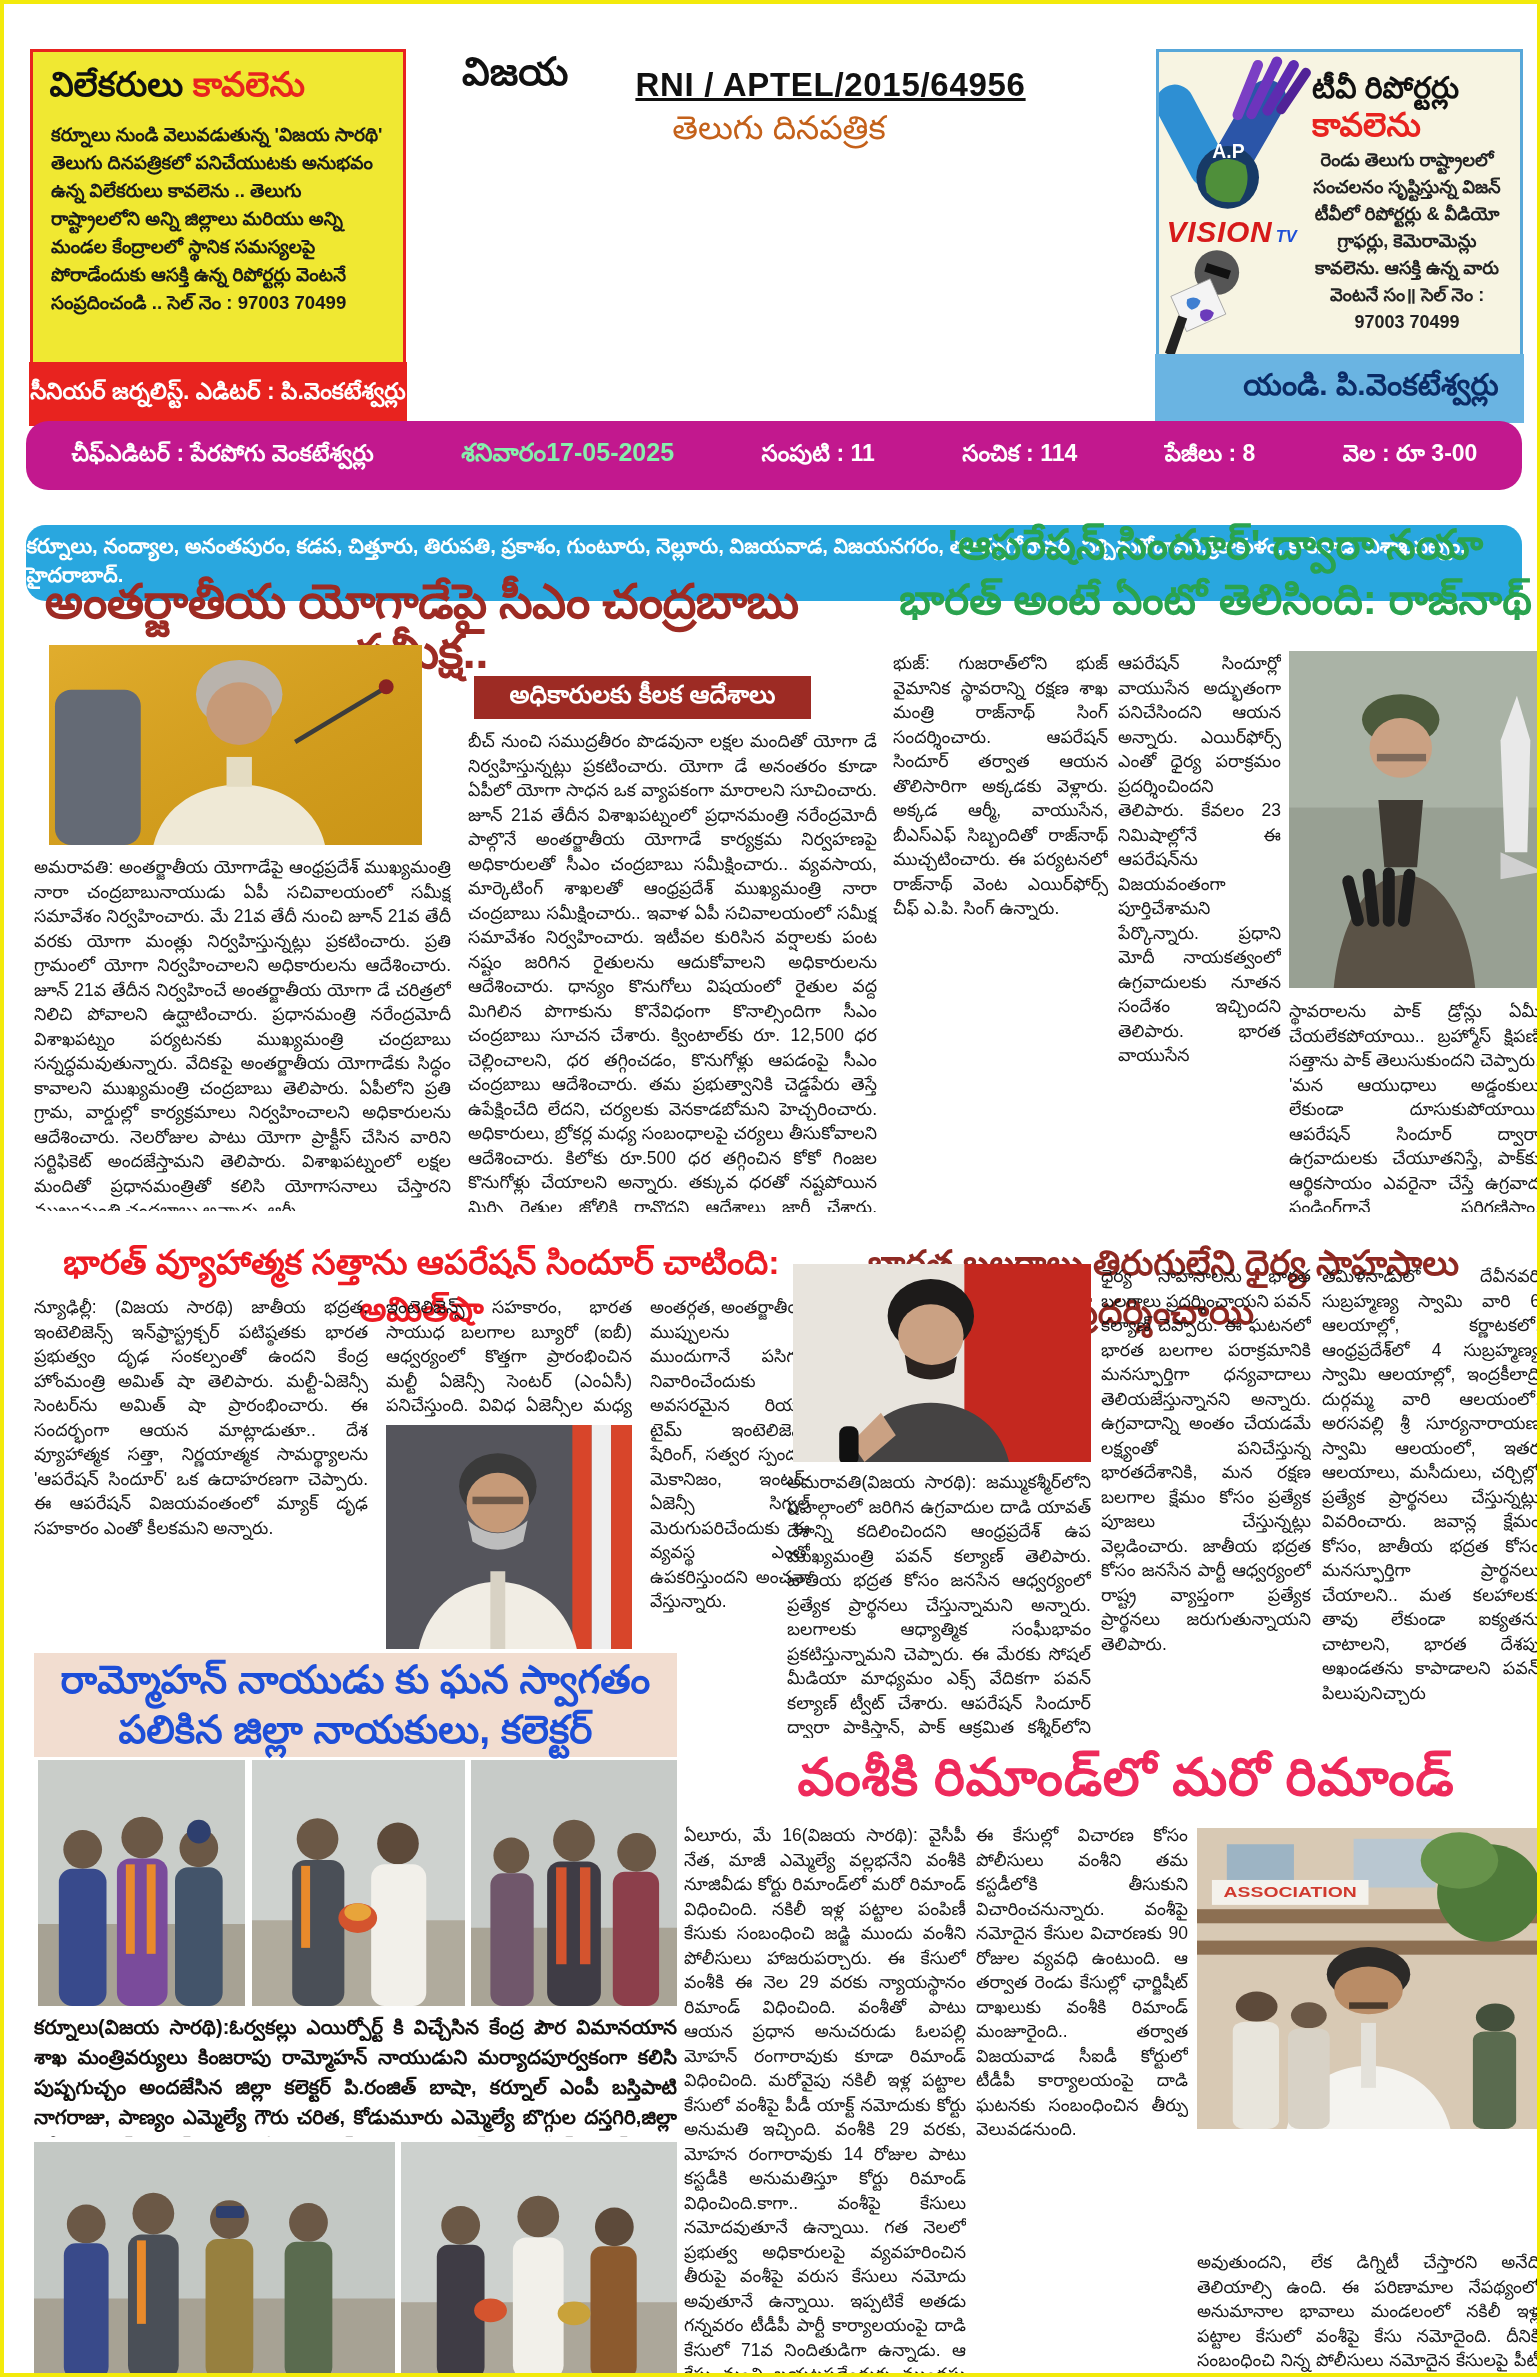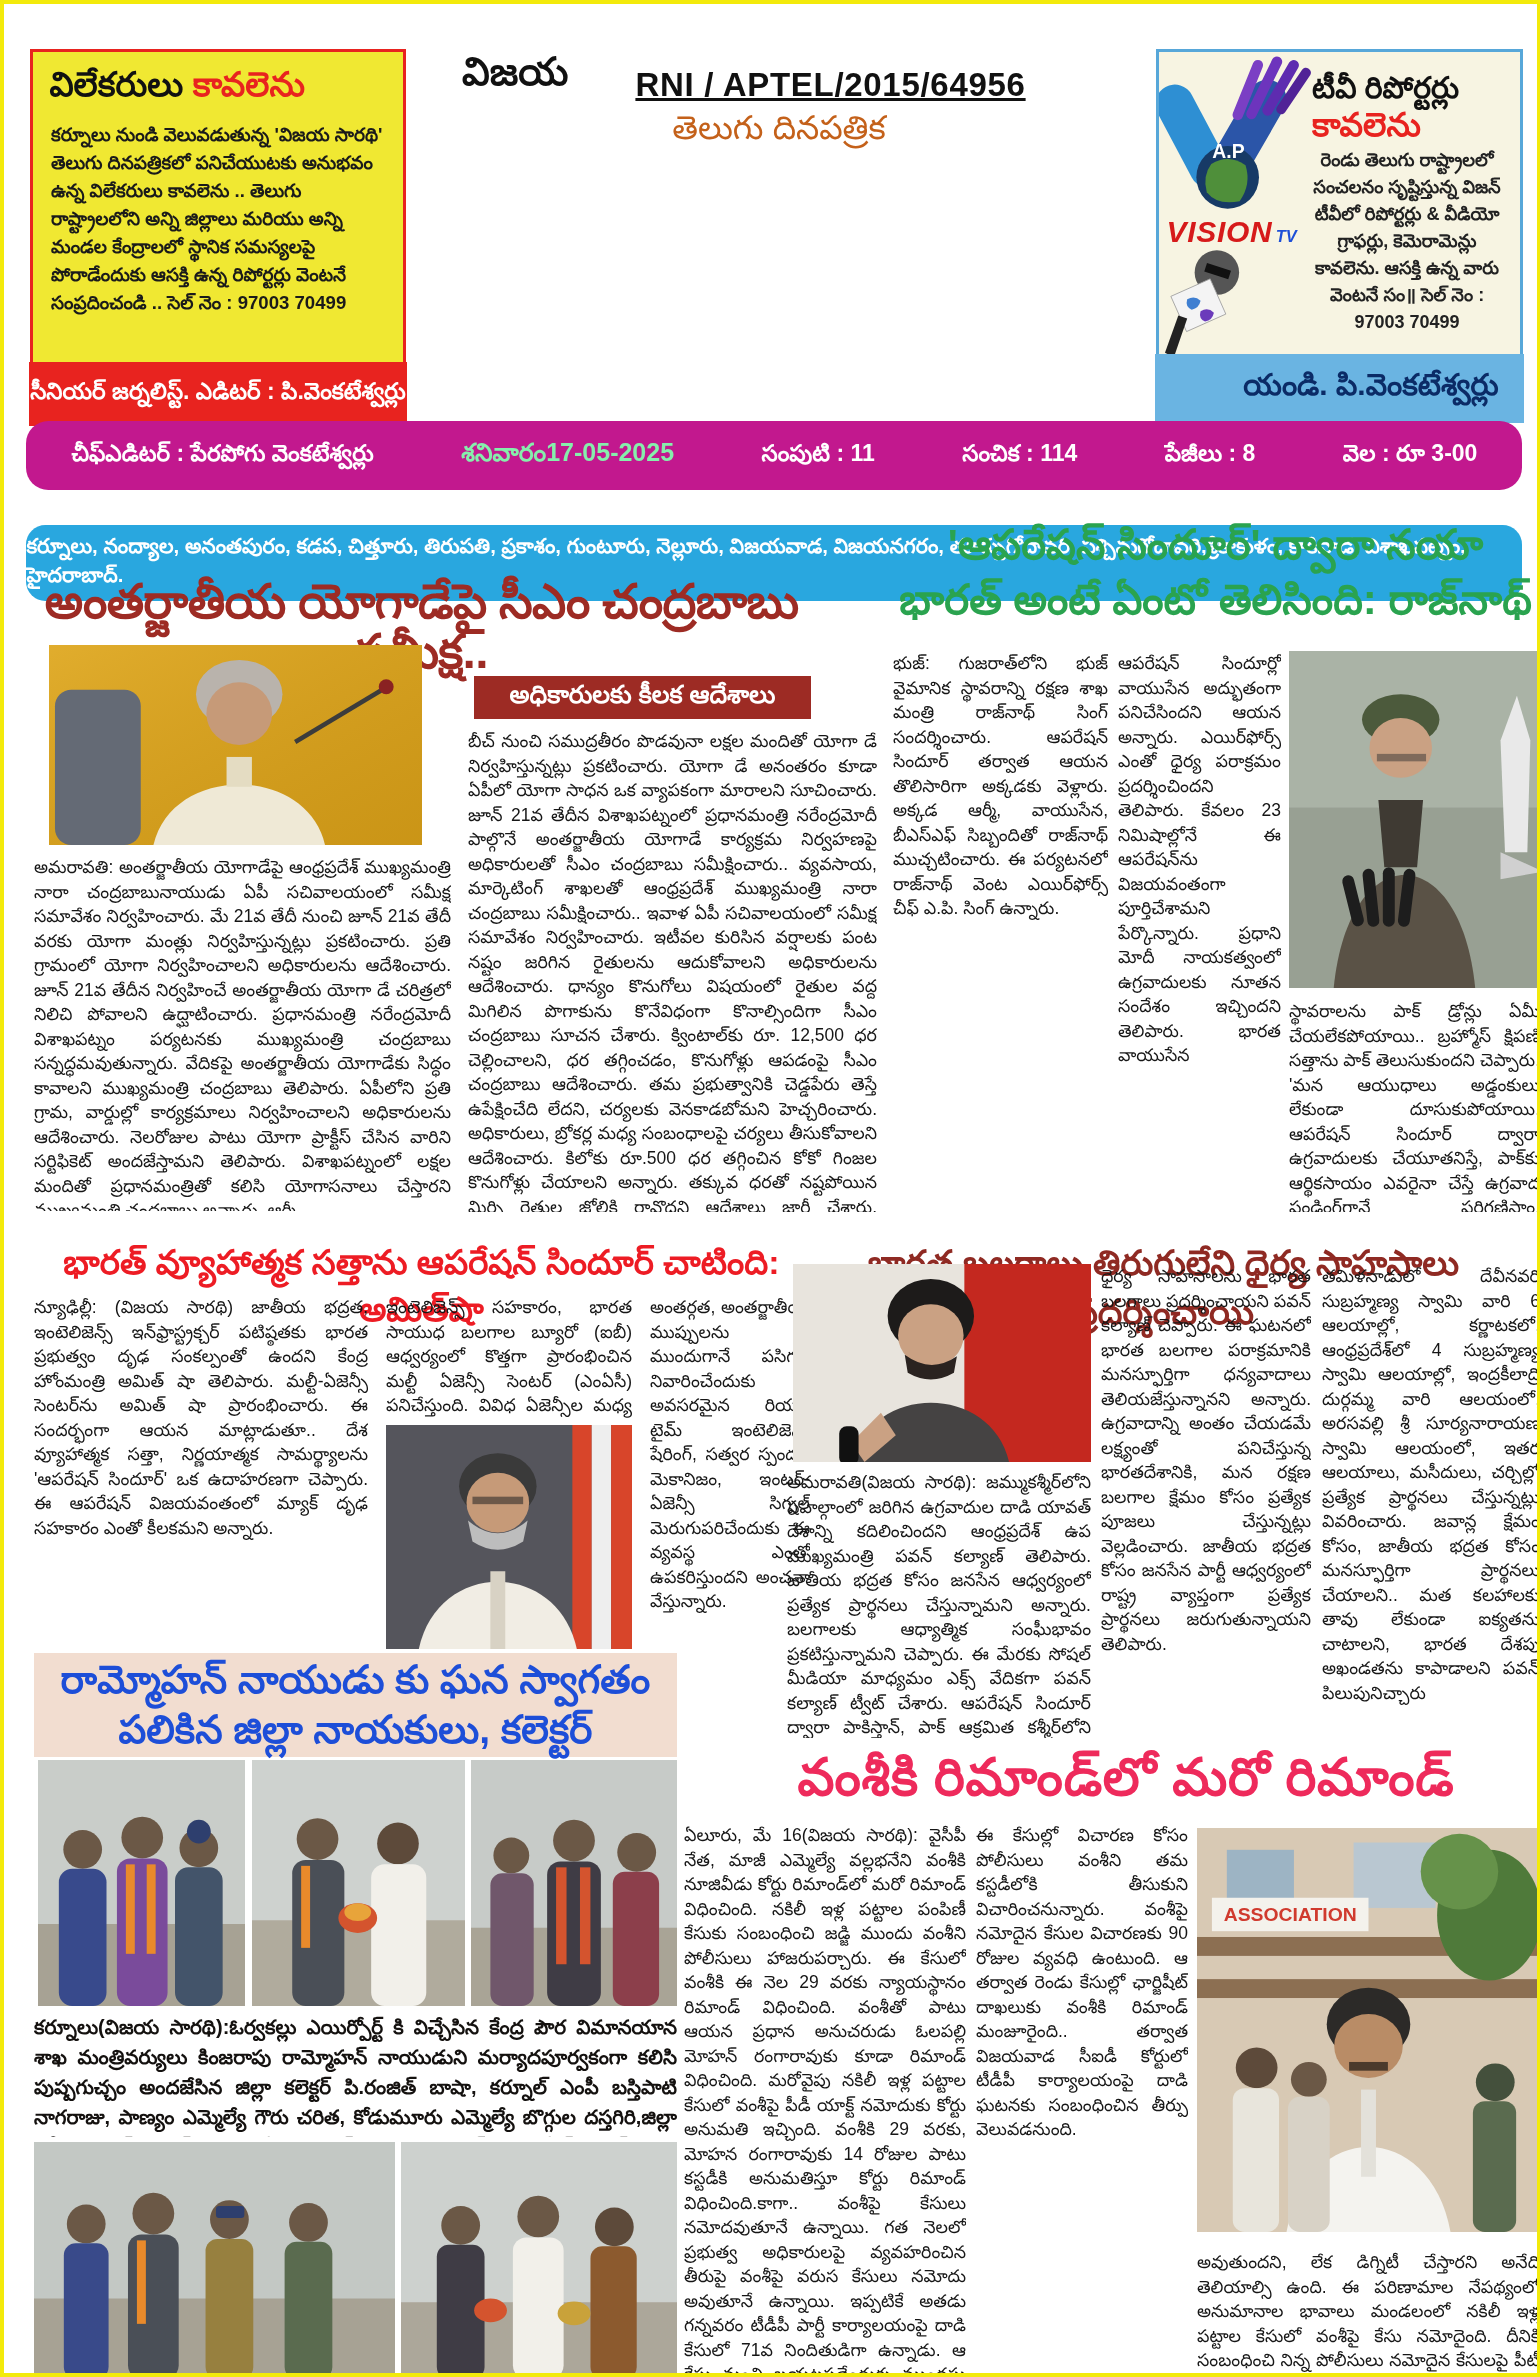--- a/index.html
+++ b/index.html
@@ -328,21 +328,21 @@
           <circle cx="286" cy="114" r="26" fill="#5d4a3a"></circle>
           <rect x="254" y="140" width="62" height="178" rx="16" fill="#8c5a2e"></rect>
         </g>
       <ellipse cx="120" cy="226" rx="22" ry="16" fill="#d4542e"></ellipse>
       <ellipse cx="232" cy="230" rx="22" ry="16" fill="#c9a23a"></ellipse>
     </svg>
   </div>
 
   <div class="abs h6a" style="left:708px;top:1743px;width:828px;">వంశీకి రిమాండ్‌లో మరో రిమాండ్</div>
 
-  <div class="abs photo" style="left:1193px;top:1824px;width:343px;height:404px;">
+  <div class="abs photo" style="left:1193px;top:1824px;width:343px;height:301px;">
     <svg viewBox="0 0 460 556" preserveAspectRatio="none">
       <rect width="460" height="556" fill="#d8c9b4"></rect>
       <rect x="0" y="150" width="460" height="26" fill="#8c6f52"></rect>
       <rect x="0" y="208" width="460" height="26" fill="#8c6f52"></rect>
       <rect x="40" y="30" width="90" height="70" fill="#9db4c4"></rect>
       <rect x="210" y="20" width="110" height="90" fill="#b9c7d1"></rect>
       <rect x="20" y="96" width="210" height="46" fill="#f4f2ec"></rect>
       <text x="125" y="128" text-anchor="middle" font-family="Liberation Sans, sans-serif" font-size="26" font-weight="bold" fill="#d03a2e">ASSOCIATION</text>
       <ellipse cx="392" cy="120" rx="70" ry="90" fill="#4f7a3a"></ellipse>
       <ellipse cx="352" cy="60" rx="52" ry="52" fill="#66924a"></ellipse>

